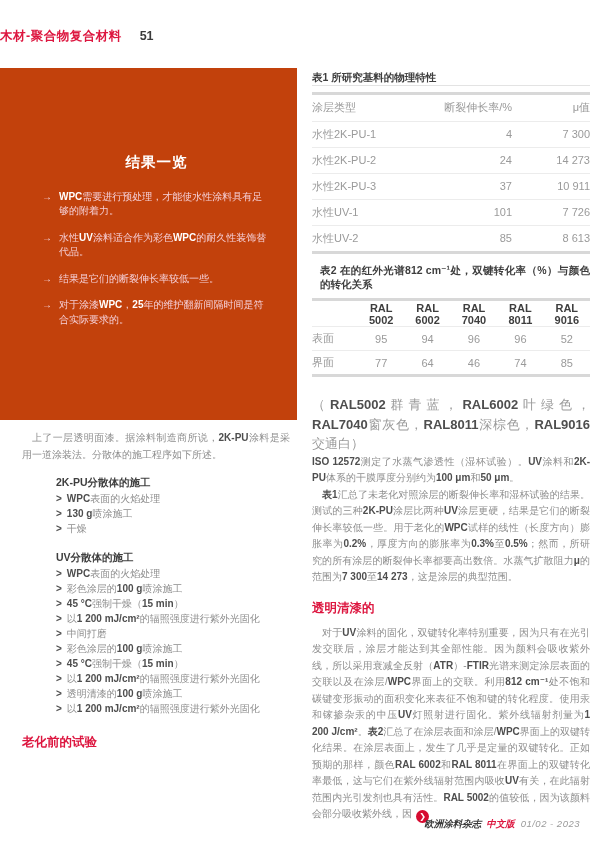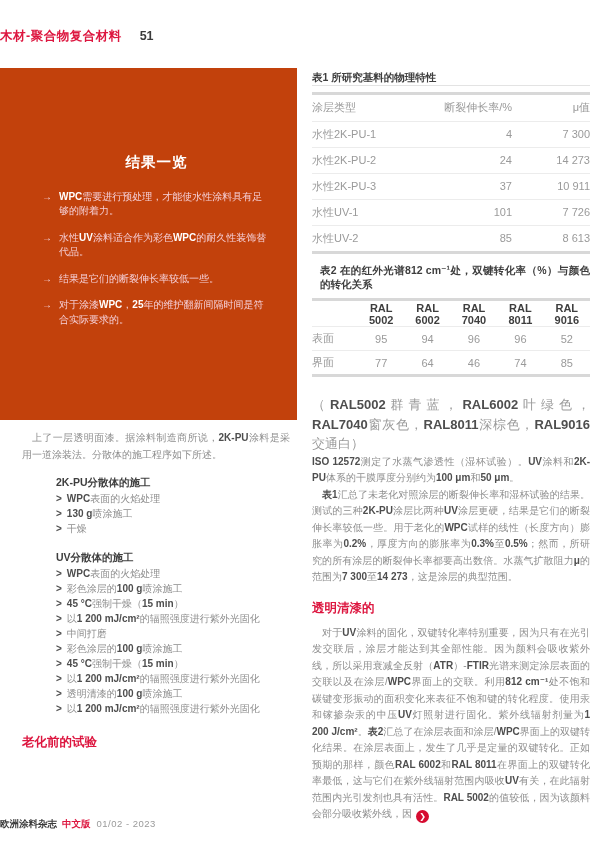--- a/index.html
+++ b/index.html
@@ -61,21 +61,21 @@
 
   
   .cont-icon {
     display:inline-flex; width:13px; height:13px; border-radius:50%;
     background:#d60b30; color:#fff; font-size:8px; line-height:13px;
     align-items:center; justify-content:center; vertical-align:-2px; margin-left:4px;
     text-indent:0;
   }
 
   
-  .ftr { position:absolute; top:818px; left:0; right:12px; text-align:left; font-size:9.5px; }
+  .ftr { position:absolute; top:818px; left:0; right:20px; text-align:right; font-size:9.5px;font-style:italic; }
   .ftr .journal { color:#3b3b3b; font-weight:bold; }
   .ftr .edition { color:#dd1740; font-weight:bold; margin-left:5px; }
   .ftr .issue { color:#9a9a9a; margin-left:6px; letter-spacing:.5px; }
 </style>
 </head>
 <body>
 
 <div class="page">
 
   <div class="hdr">

